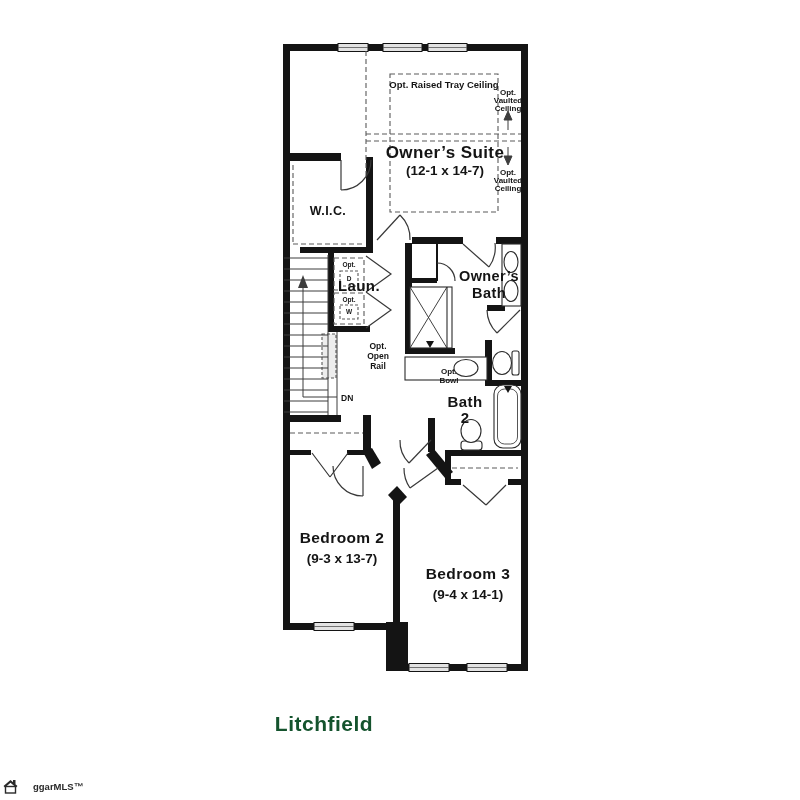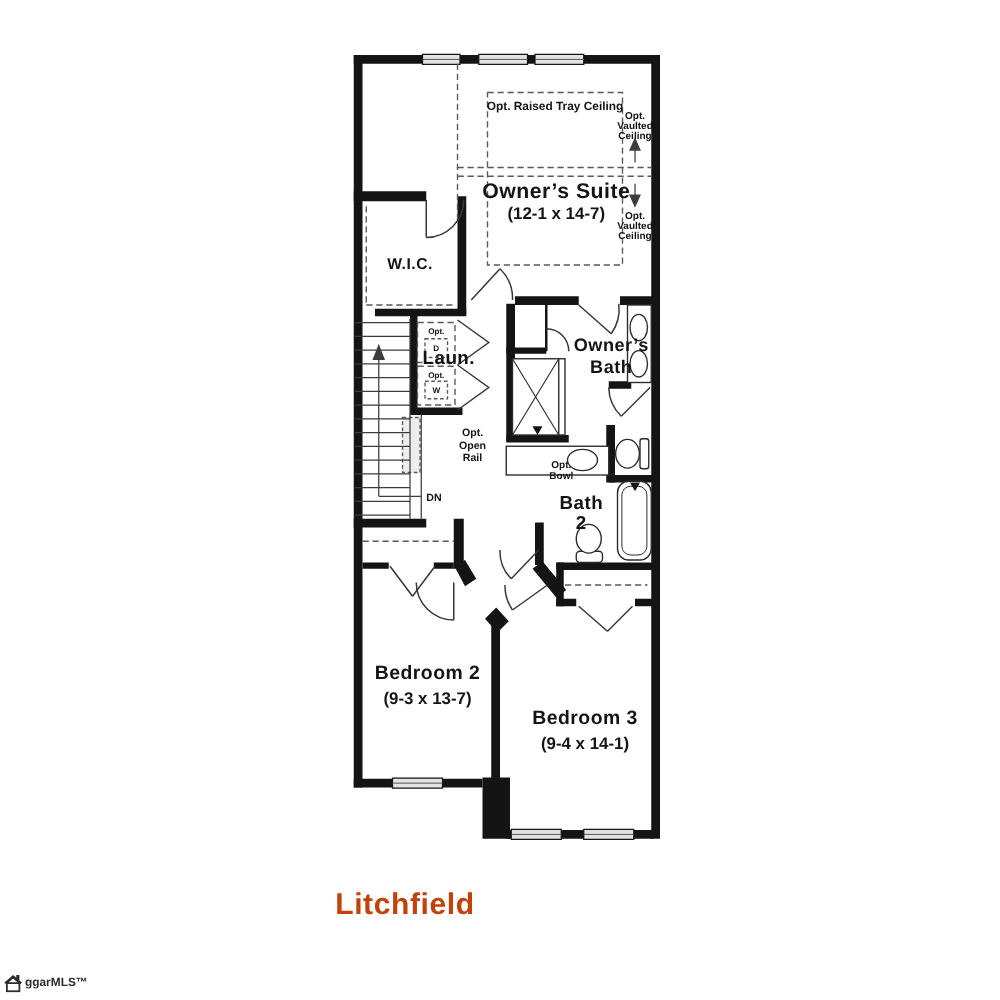--- a/index.html
+++ b/index.html
@@ -1,22 +1,22 @@
 <!DOCTYPE html>
 <html><head>
 <meta charset="utf-8">
 <style>
   html,body{margin:0;padding:0;background:#ffffff;}
   body{width:800px;height:800px;position:relative;font-family:"Liberation Sans",sans-serif;overflow:hidden;}
   .stage{position:absolute;inset:0;background:#fff;border-radius:25px;}
   svg text{fill:#141414;font-family:"Liberation Sans",sans-serif;font-weight:bold;}
   .room-name{letter-spacing:.4px;}
   .title-block{position:absolute;left:0;top:709px;width:648px;text-align:center;
-    font-weight:bold;font-size:24px;line-height:30px;color:#c2410c;letter-spacing:.5px;}
-  .watermark{position:absolute;left:2px;top:778px;display:flex;align-items:center;gap:1px;
+    font-weight:bold;font-size:21px;line-height:30px;color:#14532d;letter-spacing:.5px;}
+  .watermark{position:absolute;left:2px;top:778px;display:flex;align-items:center;gap:14px;
     color:#2a2a2a;font-size:9.5px;font-weight:bold;}
 </style>
 </head>
 <body>
 
 <div class="stage">
 
 <svg width="800" height="800" viewBox="0 0 800 800">
 
   <g fill="#141414" stroke="none">

